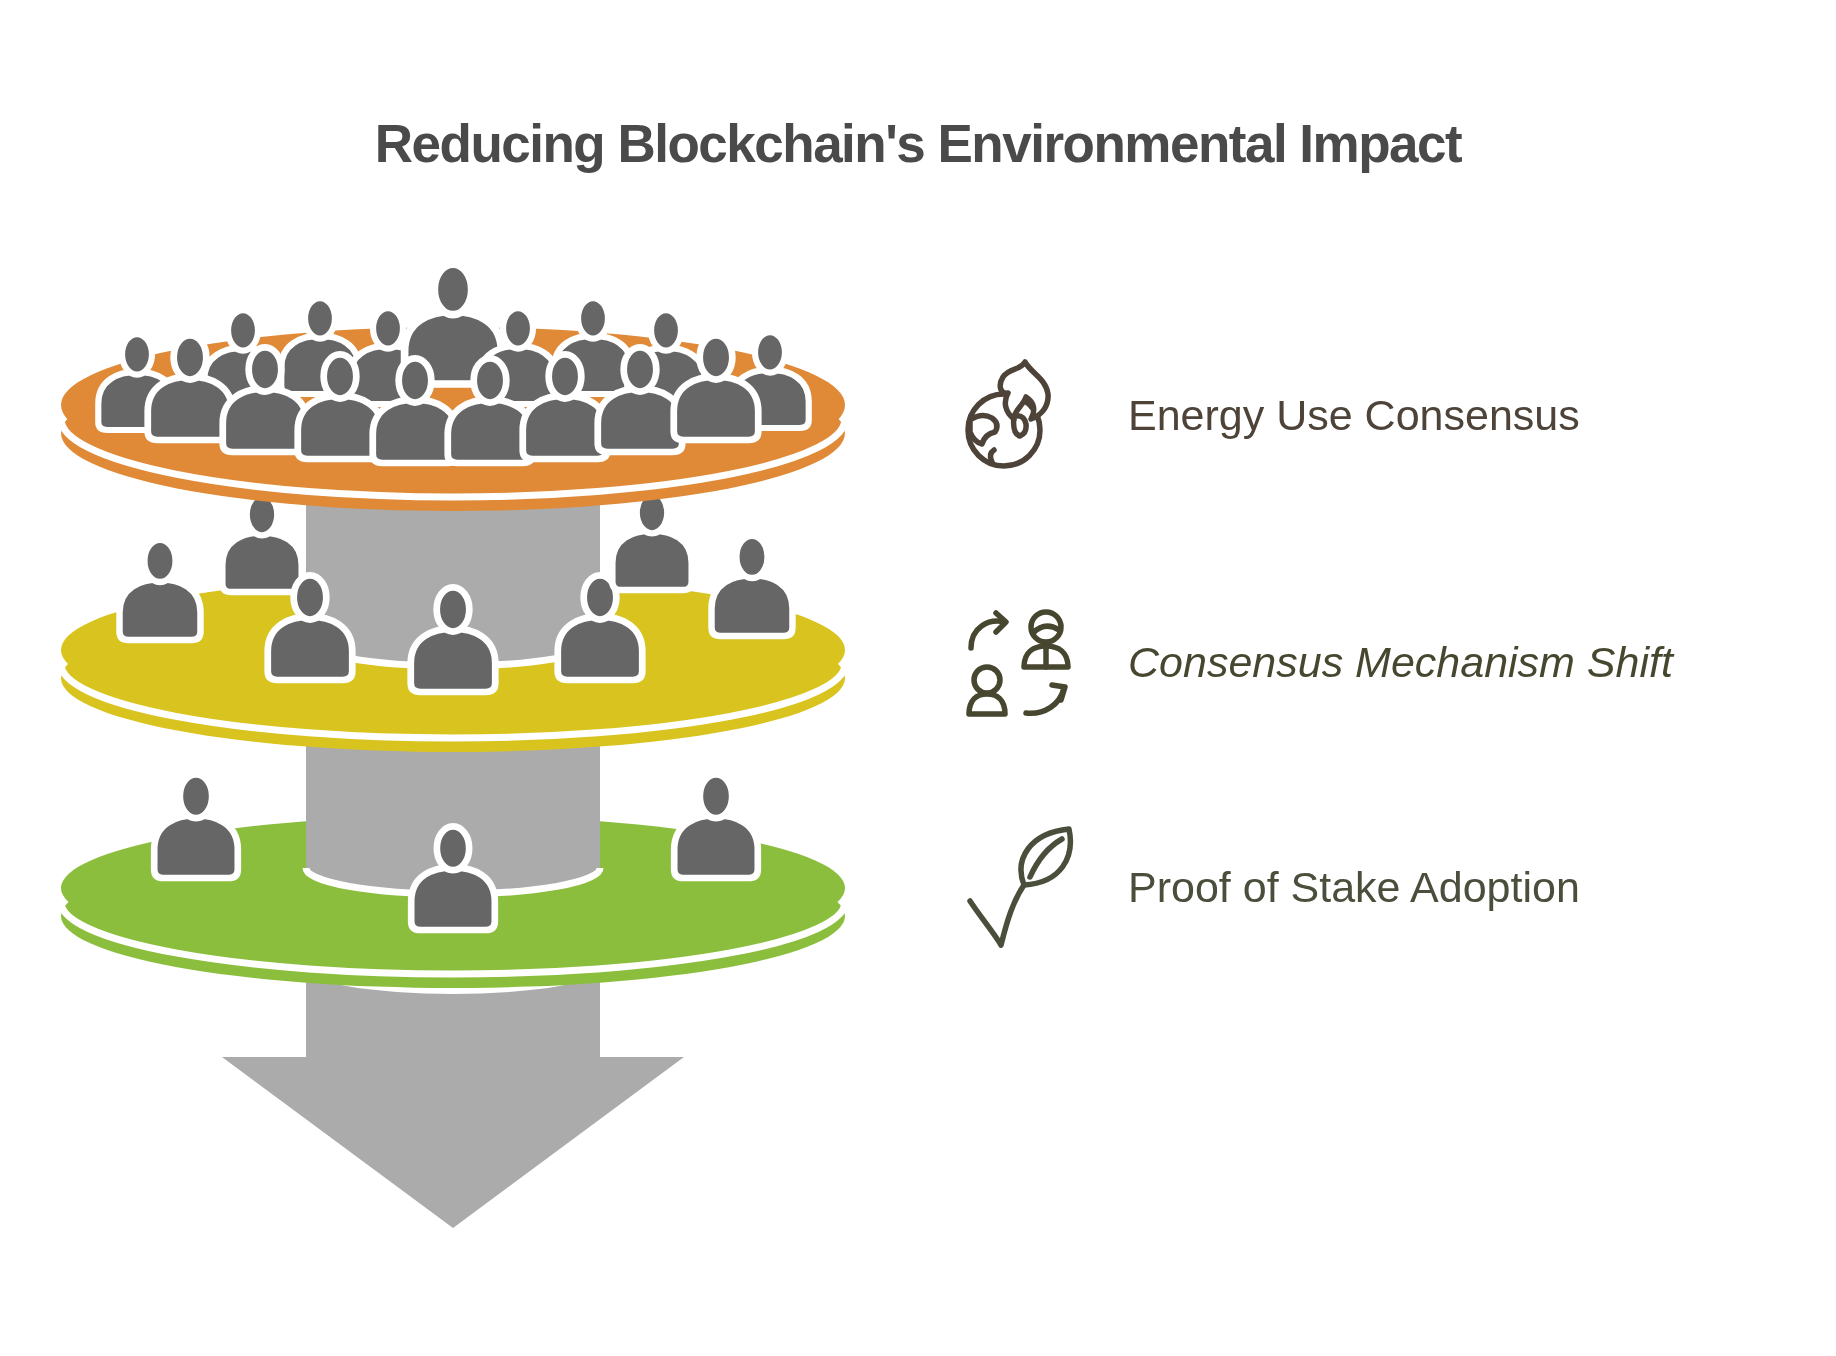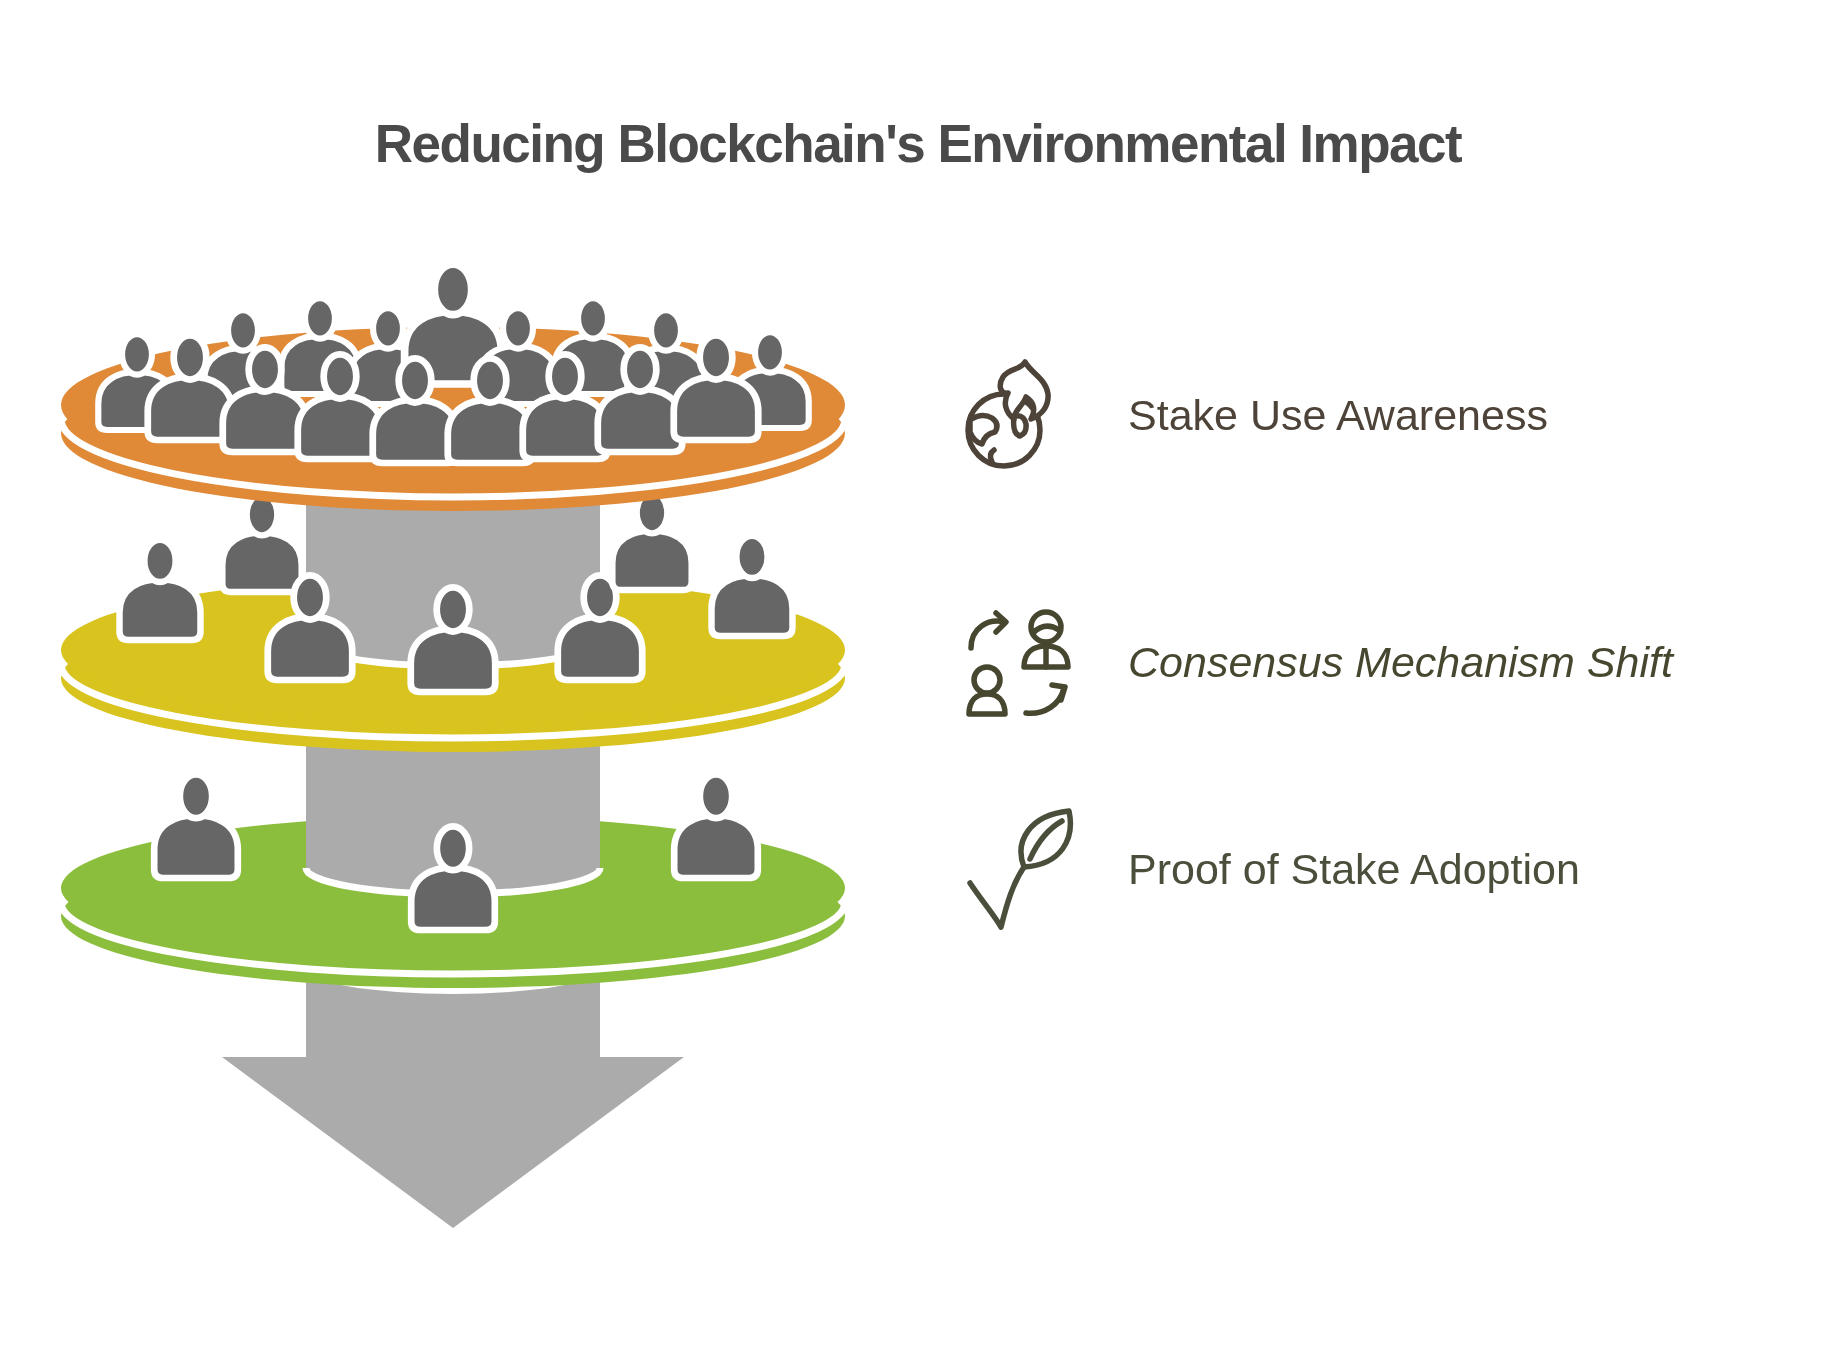--- a/index.html
+++ b/index.html
@@ -12,21 +12,21 @@
     font-size:53px;font-weight:700;letter-spacing:-1.5px;color:#4A4A4A;margin-top:11px;
   }
   #funnel-svg{position:absolute;left:0;top:0;width:1836px;height:1356px;}
   .legend-row{
     position:absolute;left:962px;height:140px;display:flex;align-items:center;gap:44px;
   }
   .legend-row .icon-box{width:122px;height:140px;display:flex;align-items:center;justify-content:center;flex:0 0 auto;}
   .legend-label{font-size:43px;font-weight:400;white-space:nowrap;}
   #row-energy{top:345px;}
   #row-consensus{top:592px;font-style:italic;}
-  #row-pos{top:799px;}
+  #row-pos{top:817px;}
 </style>
 </head>
 <body>
 
 <div id="stage">
 
   <svg id="funnel-svg" viewBox="0 0 1836 1356">
     <defs>
       <symbol id="person" overflow="visible">
         <g stroke="#ffffff" stroke-width="7" stroke-linejoin="round" fill="#666666">
@@ -112,21 +112,21 @@
         <g fill="none" stroke-width="5.5" stroke-linecap="round" stroke-linejoin="round" stroke="#4D4338">
           <circle cx="42" cy="76" r="36"></circle>
           <path d="M 49 24 q -8 8 -4 16"></path>
           <path d="M 63 8 C 70 20 84 25 86 40 C 87 52 80 61 69 65 C 74 56 72 48 64 43 C 61 52 52 56 52 65 C 43 58 41 48 46 39 C 38 41 36 31 41 23 C 48 13 58 17 63 8 Z" fill="#ffffff"></path>
           <path d="M 8 66 q 12 -8 22 -2 q 8 6 3 14 q -10 2 -13 12 q -8 -2 -12 -12 z"></path>
           <path d="M 52 62 q 10 -2 12 8 q 1 9 -6 12 q -8 -2 -6 -20 z"></path>
           <path d="M 30 108 q -4 -8 2 -12"></path>
         </g>
       </svg>
     </div>
-    <div class="legend-label" style="color: rgb(77, 67, 56);">Stake Use Awareness</div>
+    <div class="legend-label" style="color: rgb(77, 67, 56);">Energy Use Consensus</div>
   </div>
 
   <div class="legend-row" id="row-consensus">
     <div class="icon-box">
       <svg width="122" height="122" viewBox="0 0 122 122">
         <g fill="none" stroke-width="5.5" stroke-linecap="round" stroke-linejoin="round" stroke="#47462F">
 
           <circle cx="84" cy="26" r="15"></circle>
           <path d="M 71 32 q 12 -12 26 -3"></path>
           <path d="M 62 66 C 62 51 72 45 84 45 C 96 45 106 51 106 66 Z"></path>

